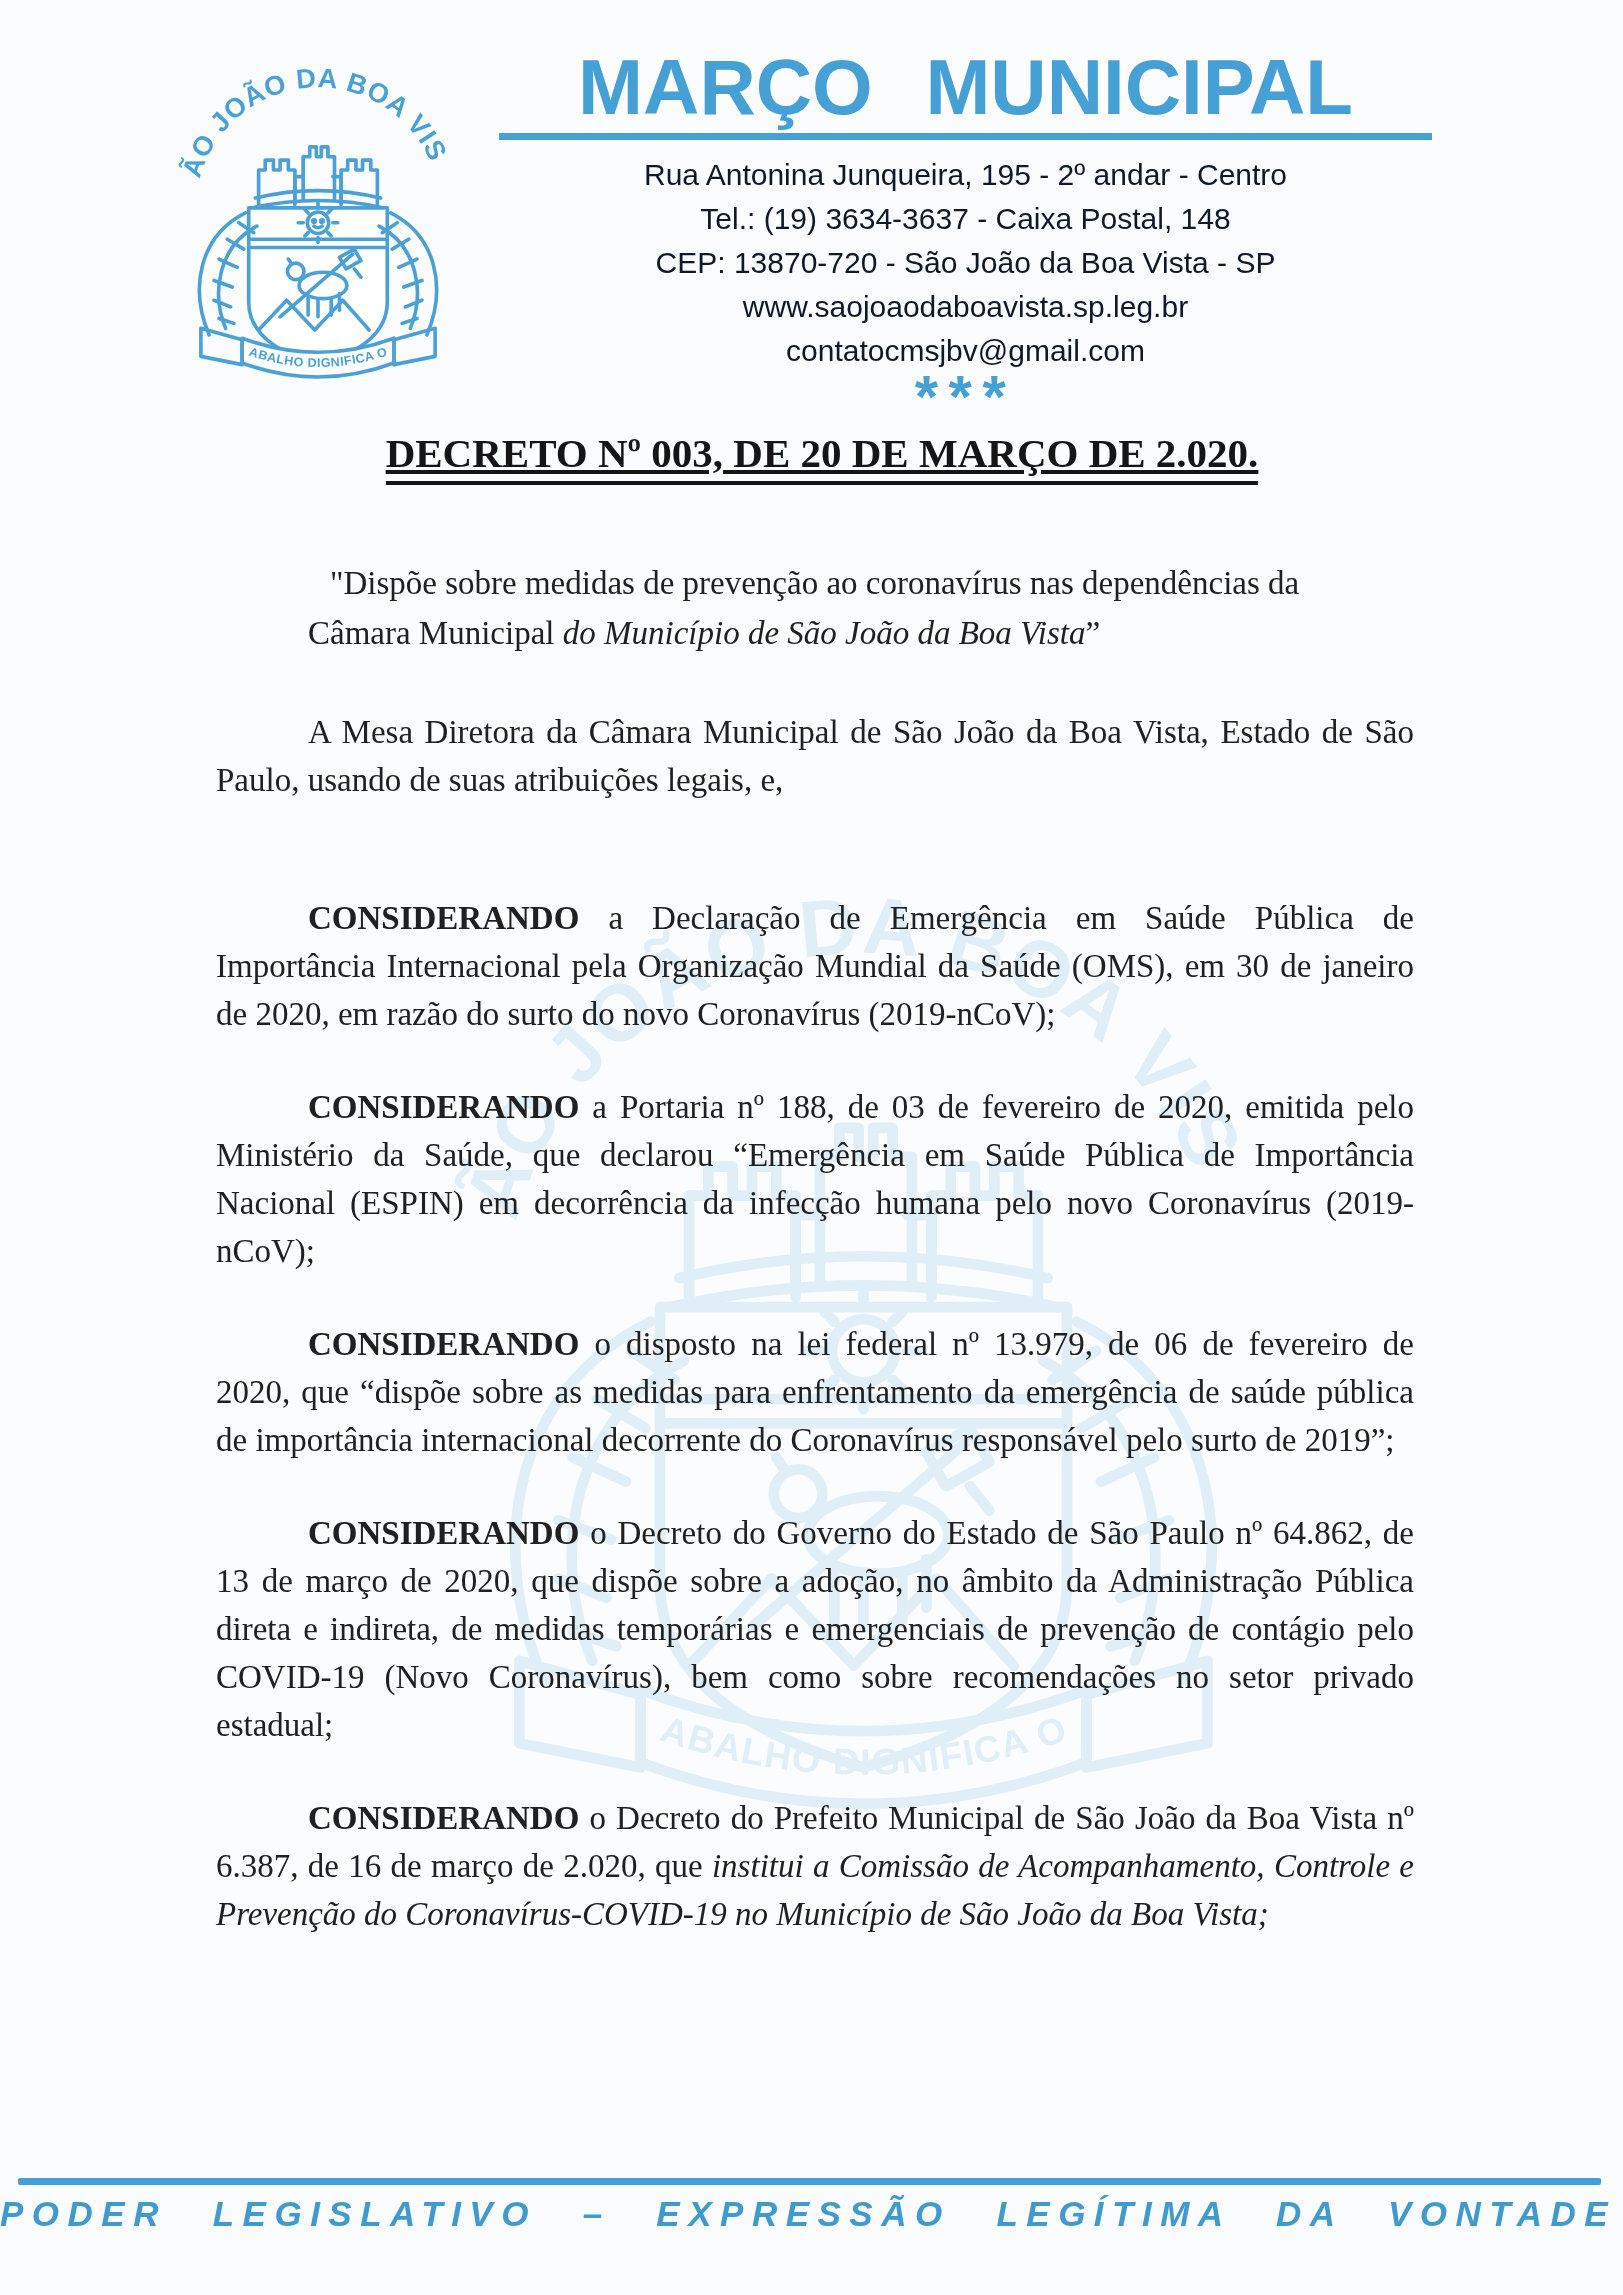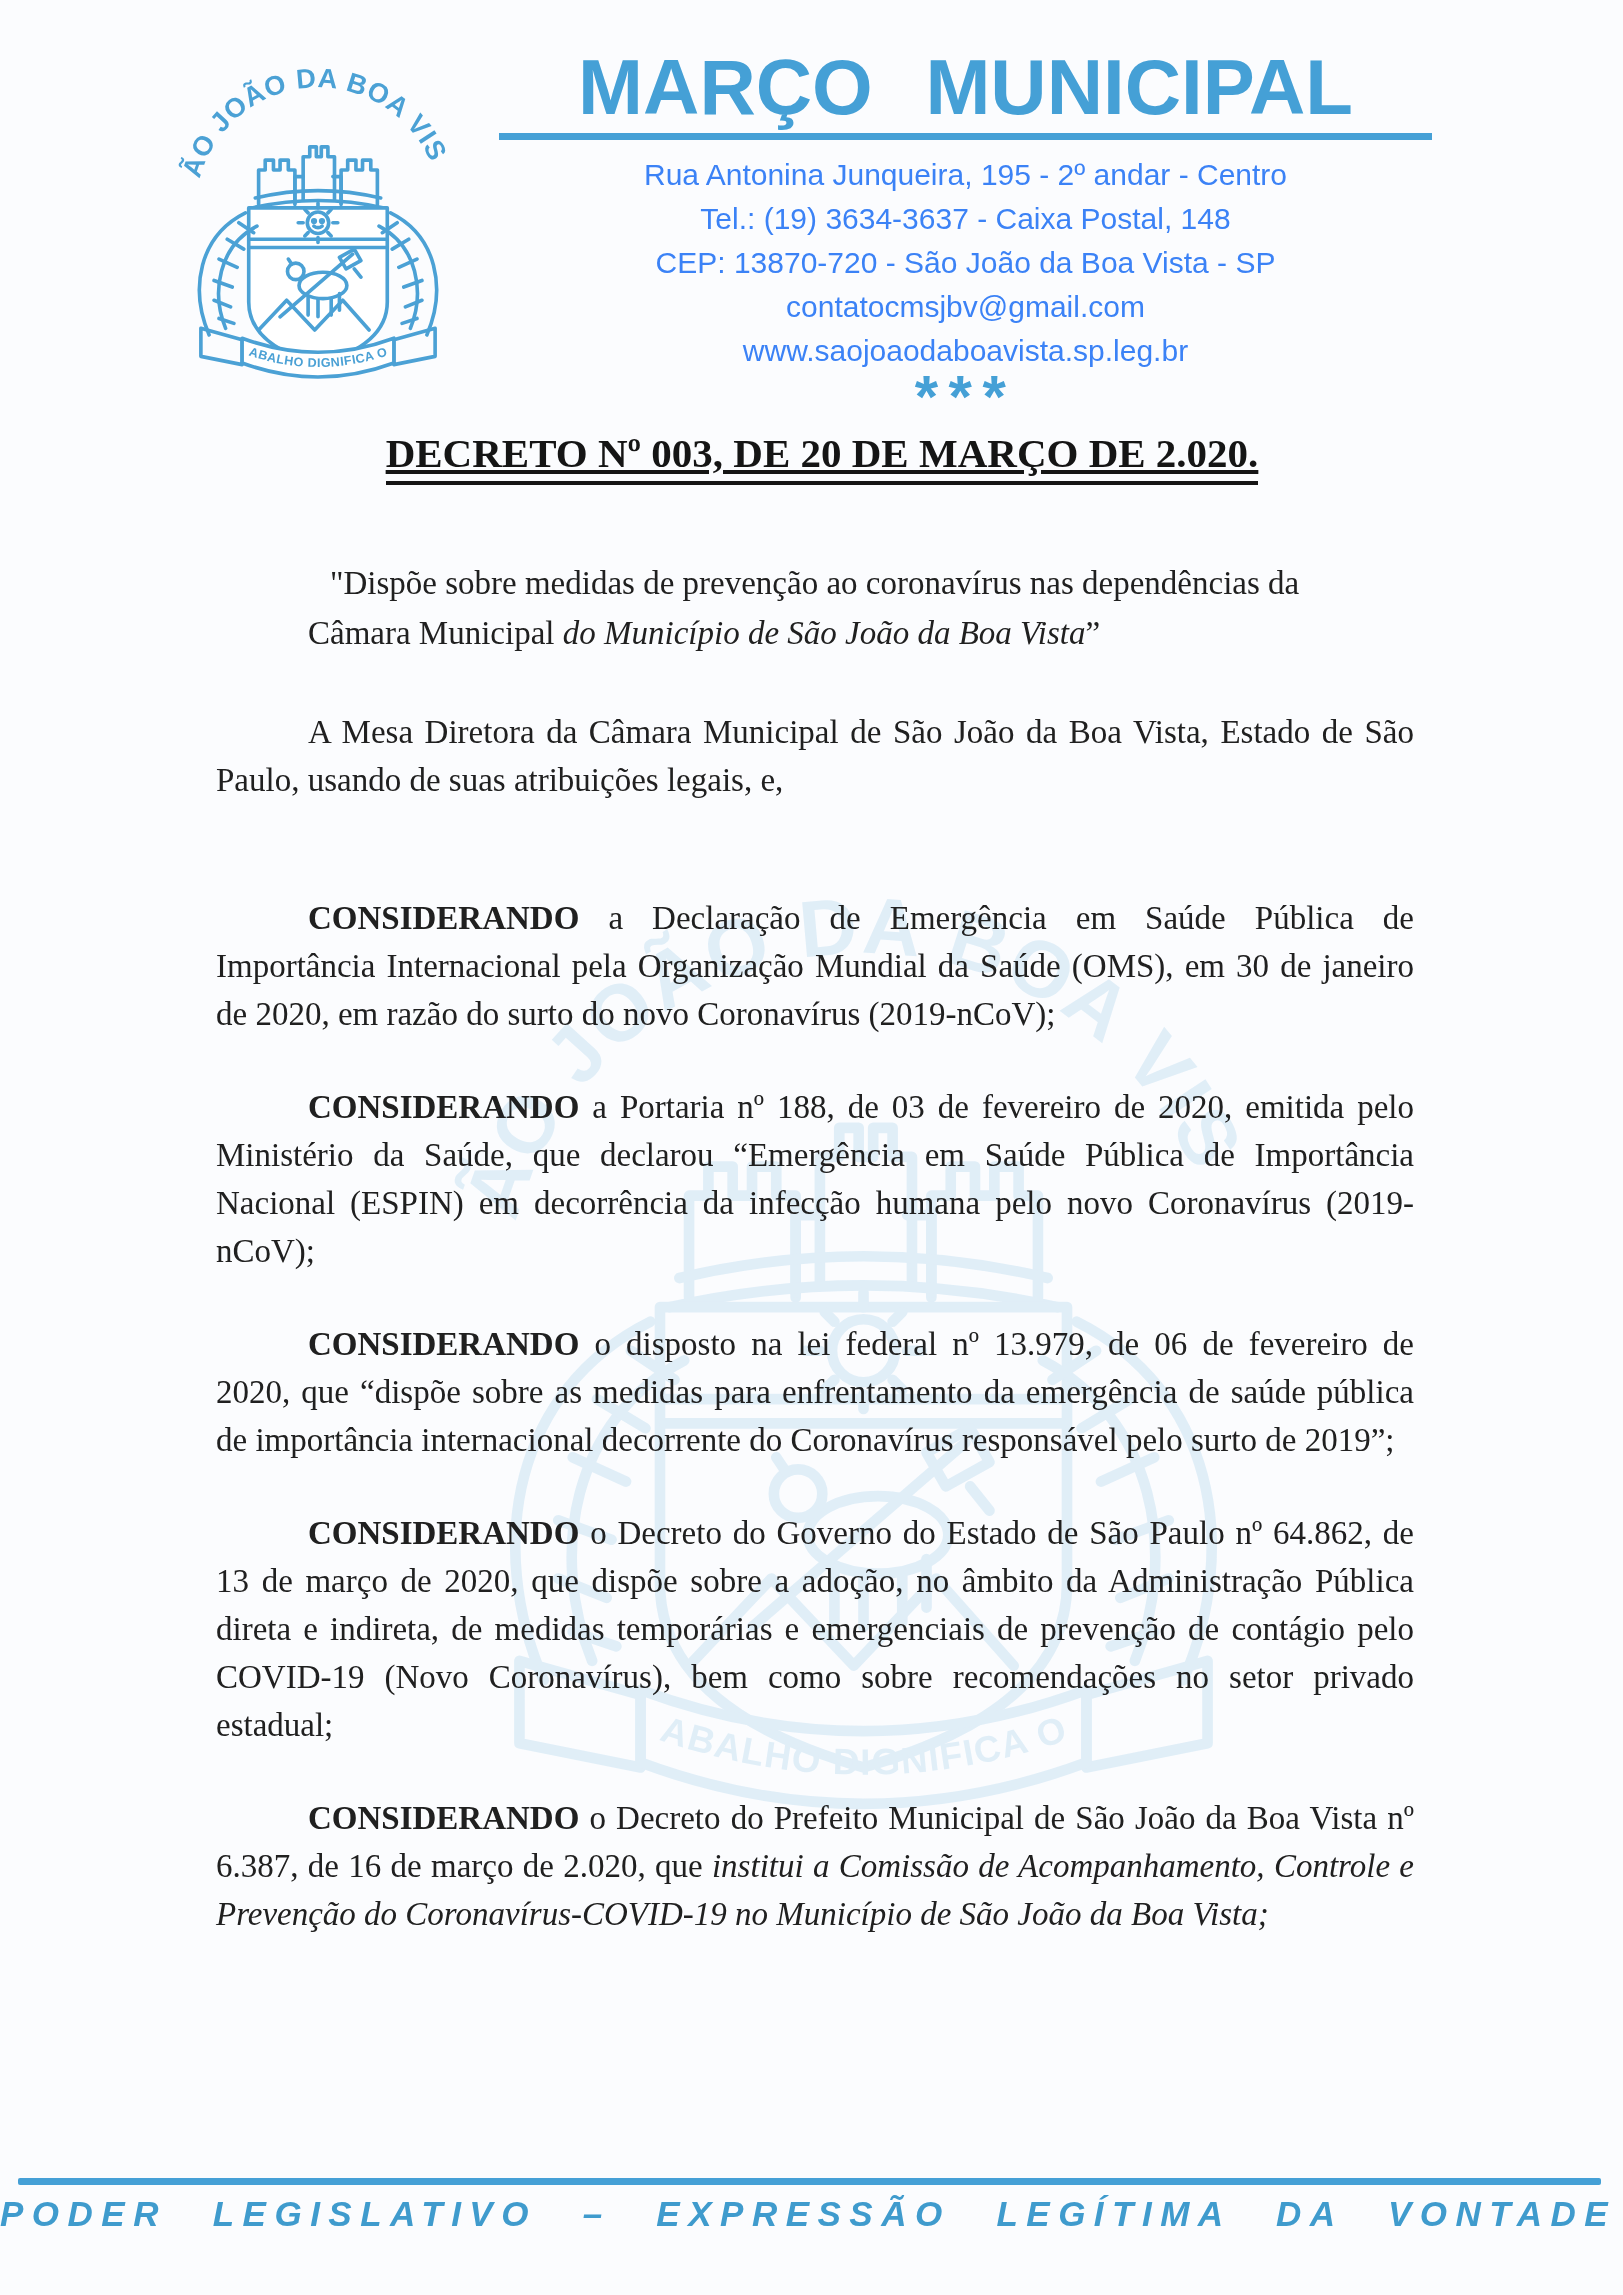--- a/index.html
+++ b/index.html
@@ -27,21 +27,21 @@
     line-height:1.05;
     border-bottom:7.9px solid #45a0d6;
     padding-bottom:3.9px;
     white-space:nowrap;
   }
   .addresses{margin-top:13px;}
   .addr-line{
     font-family:"Liberation Sans", sans-serif;
     font-size:30px;
     line-height:44px;
-    color:#3b82f6;
+    color:#0f172a;
     white-space:nowrap;
   }
   .separator{
     margin-top:1.3px;
     font-family:"Liberation Sans", sans-serif;
     font-weight:bold;
     font-size:60px;
     letter-spacing:10.5px;
     line-height:46px;
     color:#45a0d6;
@@ -197,22 +197,22 @@
       <textPath href="#rib2" startOffset="50%" text-anchor="middle">SÓ O TRABALHO DIGNIFICA O HOMEM</textPath>
     </text>
   </svg>
 
   <div class="masthead">
     <h1 class="org-name">MARÇO MUNICIPAL</h1>
     <div class="addresses">
       <div class="addr-line">Rua Antonina Junqueira, 195 - 2º andar - Centro</div>
       <div class="addr-line">Tel.: (19) 3634-3637 - Caixa Postal, 148</div>
       <div class="addr-line">CEP: 13870-720 - São João da Boa Vista - SP</div>
+      <div class="addr-line">www.saojoaodaboavista.sp.leg.br</div>
       <div class="addr-line">contatocmsjbv@gmail.com</div>
-      <div class="addr-line">www.saojoaodaboavista.sp.leg.br</div>
     </div>
     <div class="separator">***</div>
   </div>
 
   <div class="doc-title-wrap">
     <span class="doc-title">DECRETO Nº 003, DE 20 DE MARÇO DE 2.020.</span>
   </div>
 
   <div class="epigraph"><span>"Dispõe sobre medidas de prevenção ao coronavírus nas dependências da Câmara Municipal </span><span class="it">do Município de São João da Boa Vista</span><span>”</span></div>
 

